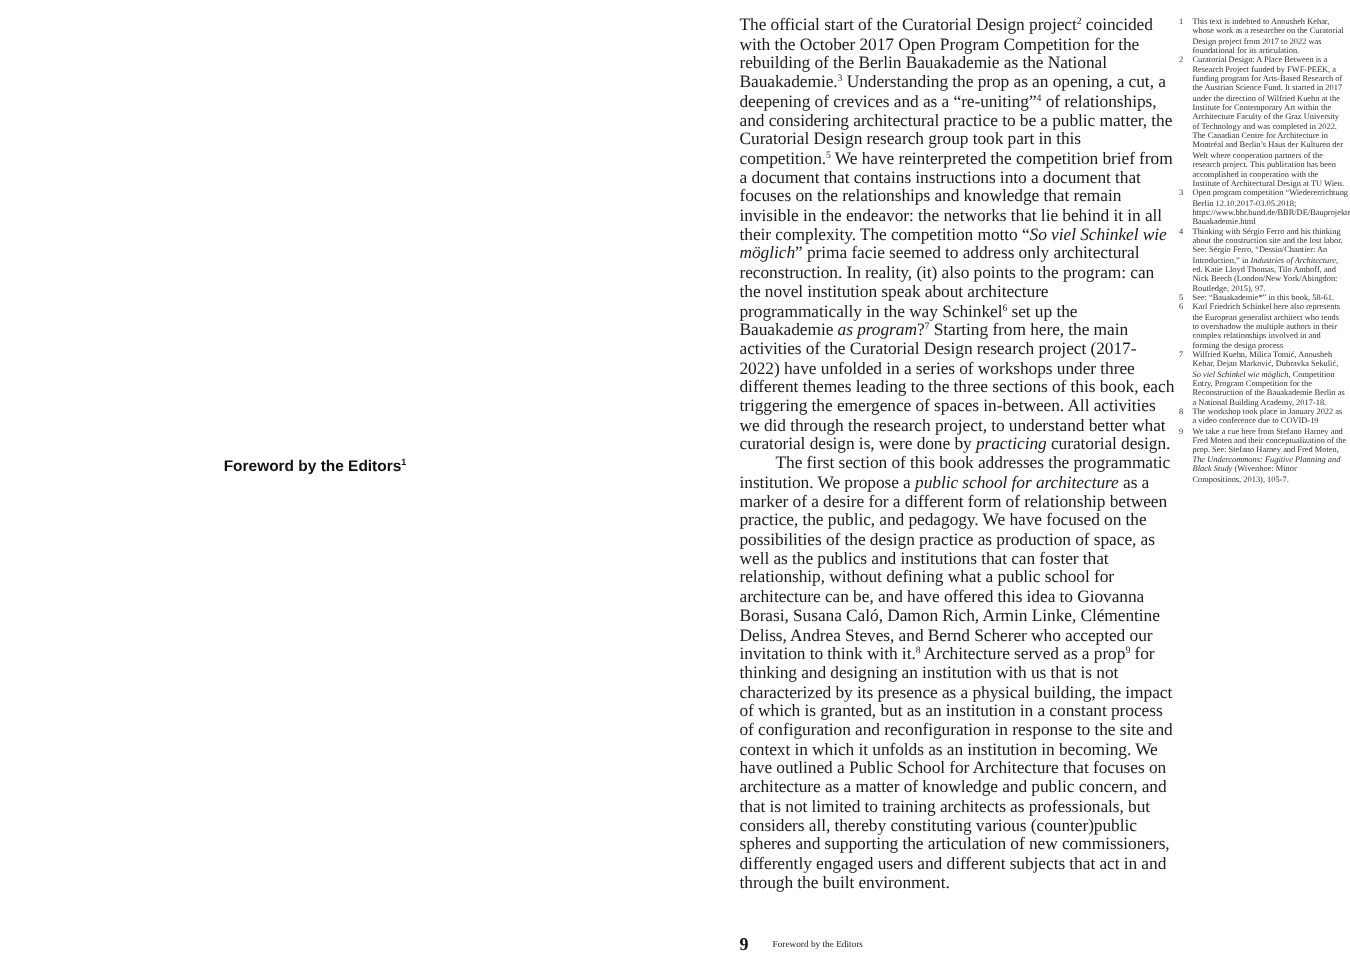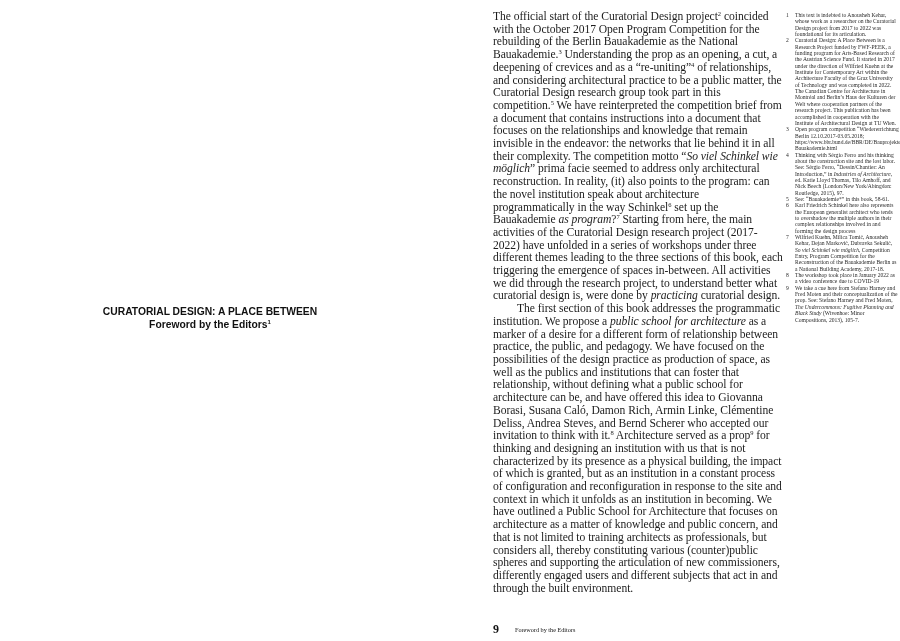--- a/index.html
+++ b/index.html
@@ -20,21 +20,20 @@
   .note .txt { flex: 1; }
   .note em { font-style: italic; }
   .footer { position: absolute; left: 493px; top: 622px; font-family: "Liberation Serif", serif; color: #111; }
   .footer .pagenum { font-size: 12px; font-weight: bold; position: absolute; left: 0; top: 0; }
   .footer .running { font-size: 6.2px; position: absolute; left: 22px; top: 4px; white-space: nowrap; }
 </style>
 </head>
 <body>
 
 <div class="title-block">
-  <div>CURATORIAL DESIGN: A PLACE BETWEEN</div>
   <div><span>Foreword by the Editors</span><sup>1</sup></div>
 </div>
 
 <div class="main">
   <p><span>The official start of the Curatorial Design project</span><sup>2</sup><span> coincided with the October 2017 Open Program Competition for the rebuilding of the Berlin Bauakademie as the National Bauakademie.</span><sup>3</sup><span> Understanding the prop as an opening, a cut, a deepening of crevices and as a “re-uniting”</span><sup>4</sup><span> of relationships, and considering architectural practice to be a public matter, the Curatorial Design research group took part in this competition.</span><sup>5</sup><span> We have reinterpreted the competition brief from a document that contains instructions into a document that focuses on the relationships and knowledge that remain invisible in the endeavor: the networks that lie behind it in all their complexity. The competition motto “</span><em>So viel Schinkel wie möglich</em><span>” prima facie seemed to address only architectural reconstruction. In reality, (it) also points to the program: can the novel institution speak about architecture programmatically in the way Schinkel</span><sup>6</sup><span> set up the Bauakademie </span><em>as program</em><span>?</span><sup>7</sup><span> Starting from here, the main activities of the Curatorial Design research project (2017-2022) have unfolded in a series of workshops under three different themes leading to the three sections of this book, each triggering the emergence of spaces in-between. All activities we did through the research project, to understand better what curatorial design is, were done by </span><em>practicing</em><span> curatorial design.</span></p>
   <p class="indent"><span>The first section of this book addresses the programmatic institution. We propose a </span><em>public school for architecture</em><span> as a marker of a desire for a different form of relationship between practice, the public, and pedagogy. We have focused on the possibilities of the design practice as production of space, as well as the publics and institutions that can foster that relationship, without defining what a public school for architecture can be, and have offered this idea to Giovanna Borasi, Susana Caló, Damon Rich, Armin Linke, Clémentine Deliss, Andrea Steves, and Bernd Scherer who accepted our invitation to think with it.</span><sup>8</sup><span> Architecture served as a prop</span><sup>9</sup><span> for thinking and designing an institution with us that is not characterized by its presence as a physical building, the impact of which is granted, but as an institution in a constant process of configuration and reconfiguration in response to the site and context in which it unfolds as an institution in becoming. We have outlined a Public School for Architecture that focuses on architecture as a matter of knowledge and public concern, and that is not limited to training architects as professionals, but considers all, thereby constituting various (counter)public spheres and supporting the articulation of new commissioners, differently engaged users and different subjects that act in and through the built environment.</span></p>
 </div>
 
 <div class="notes" id="notes">
     <div class="note">

